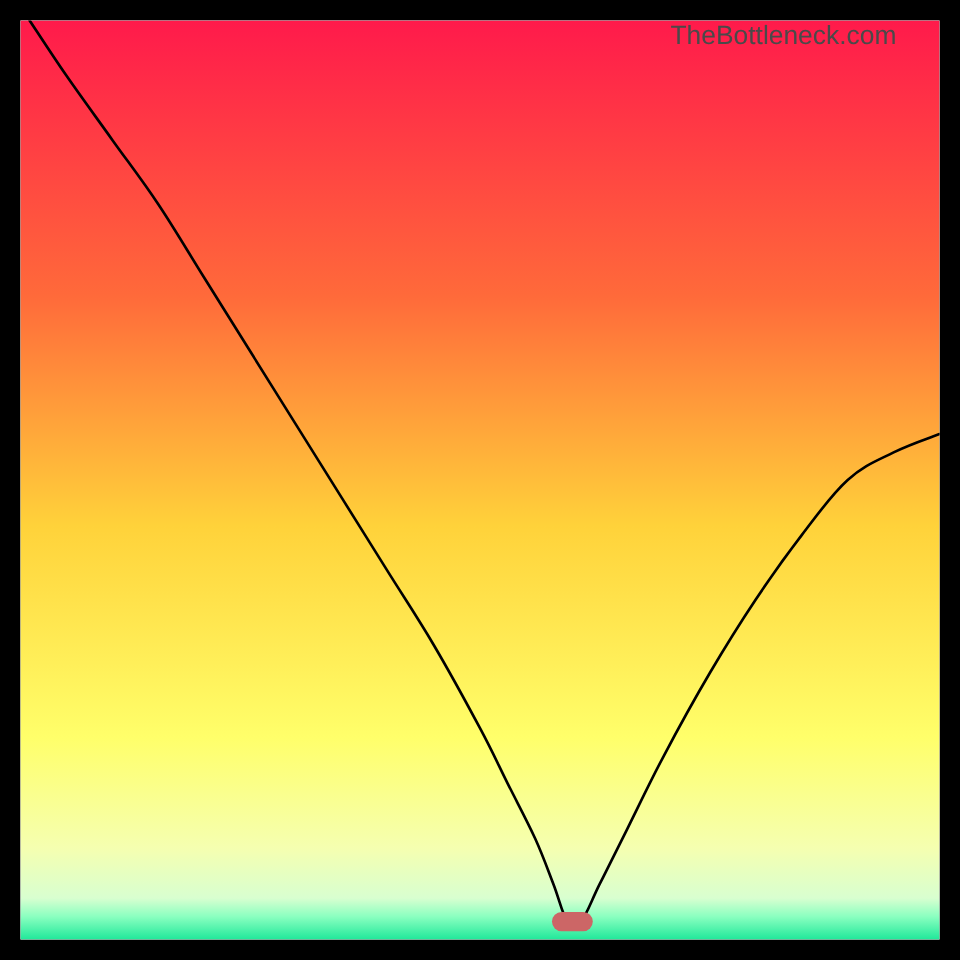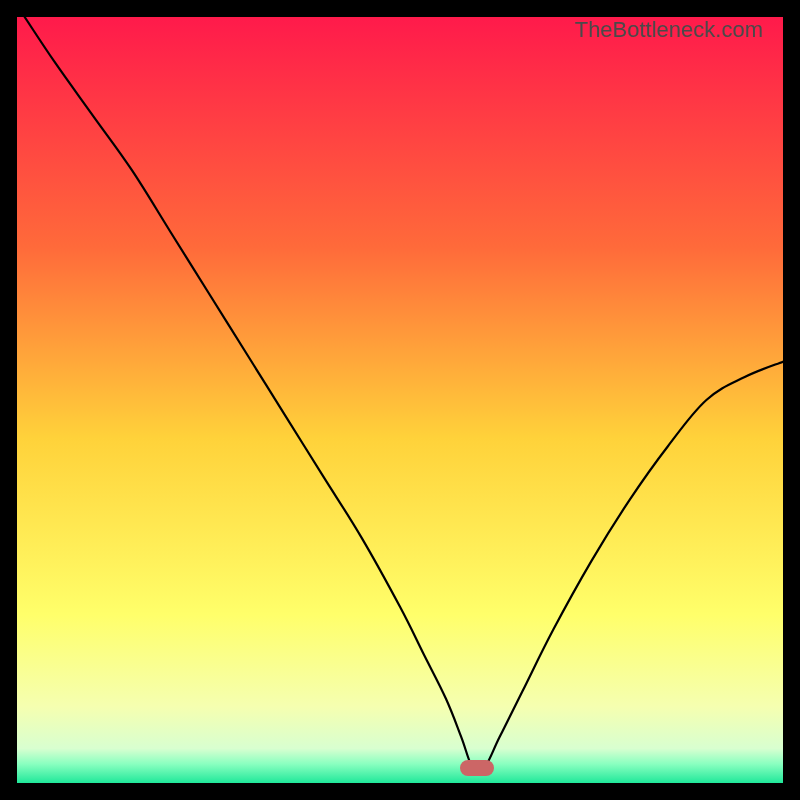--- a/index.html
+++ b/index.html
@@ -26,21 +26,21 @@
     background: #fff;
   }
   .plot svg {
     display: block;
     width: 100%;
     height: 100%;
   }
   .watermark {
     position: absolute;
     top: 0;
-    right: 20px;
+    right: 36px;
     font-size: 22px;
     font-weight: 500;
     color: #4a4a4a;
     line-height: 1.2;
     user-select: none;
   }
   .marker {
     position: absolute;
     width: 34px;
     height: 16px;

